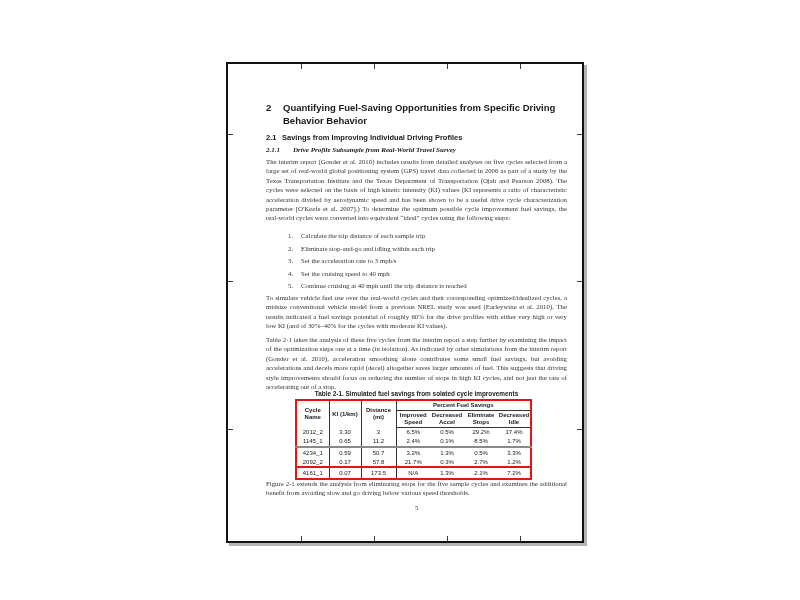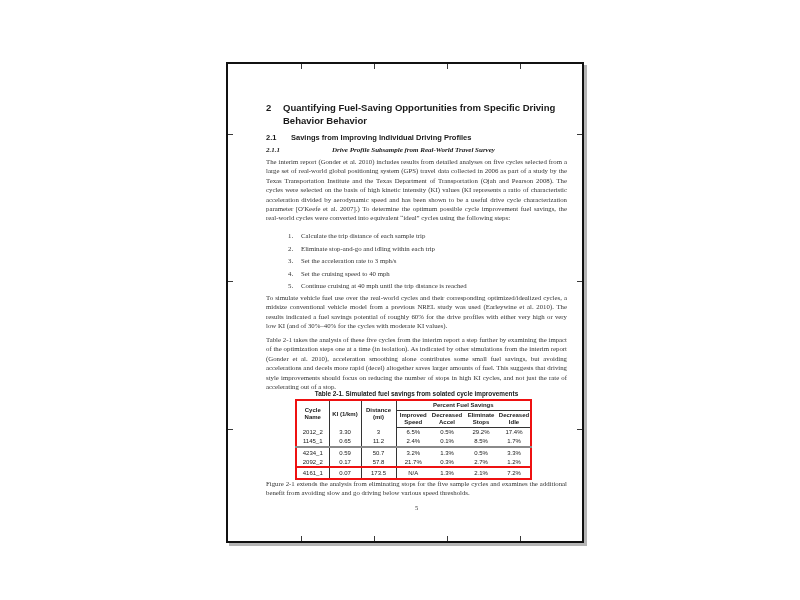--- a/index.html
+++ b/index.html
@@ -31,25 +31,25 @@
     font-family:"Liberation Sans",sans-serif;font-weight:bold;
     font-size:9.5px;line-height:12.5px;color:var(--ink);
     display:flex;
   }
   .h1 .num{width:17px;flex:none;}
   .h2{
     position:absolute;left:38px;top:69px;width:301px;
     font-family:"Liberation Sans",sans-serif;font-weight:bold;
     font-size:7.5px;color:var(--ink);display:flex;
   }
-  .h2 .num{width:25px;flex:none;}
+  .h2 .num{width:16px;flex:none;}
   .h3{
     position:absolute;left:38px;top:82px;width:301px;
     font-family:"Liberation Serif",serif;font-weight:bold;font-style:italic;
-    font-size:7px;color:var(--ink);display:flex;gap:39px;
+    font-size:7px;color:var(--ink);display:flex;
   }
   .h3 .num{width:27px;flex:none;}
 
   .para{
     position:absolute;left:38px;width:301px;
     font-size:6.8px;line-height:9.4px;text-align:justify;color:var(--body-ink);
   }
   #para1{top:93px;}
   #para2{top:229px;}
   #para3{top:271px;}

